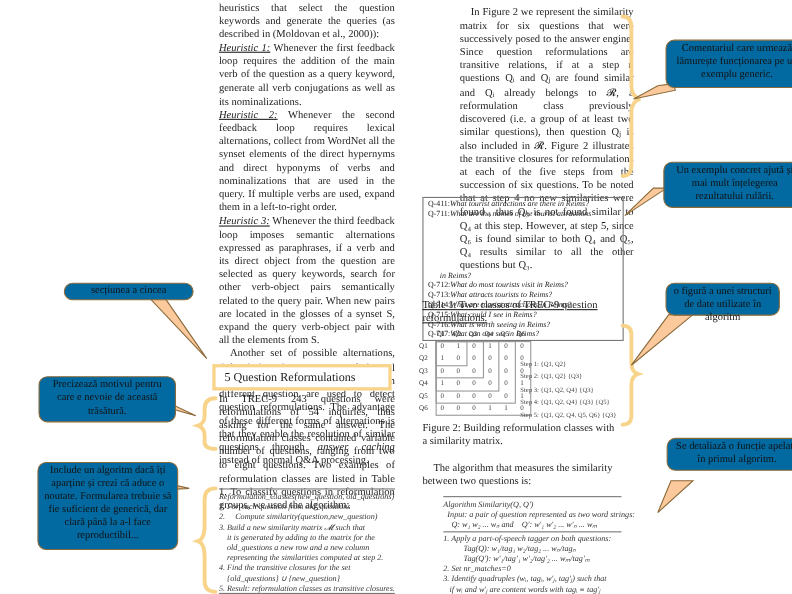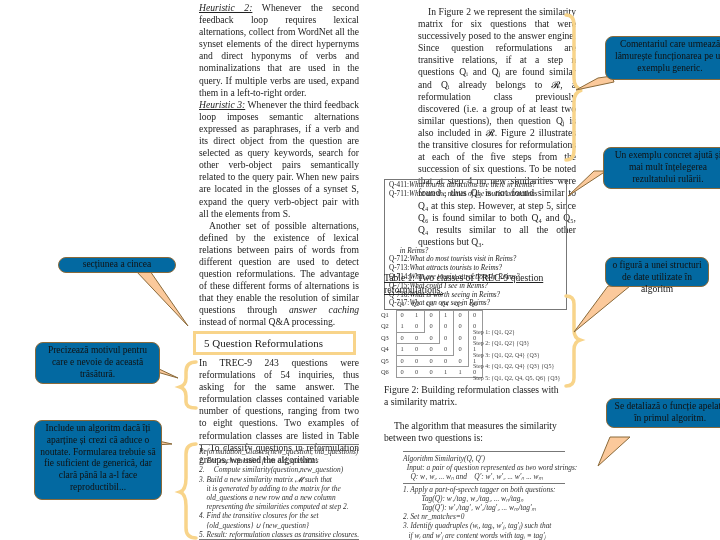--- a/index.html
+++ b/index.html
@@ -31,20 +31,22 @@
   .matrix .cell { position:absolute; width:12px; text-align:center; color:#444; }
   .matrix .hdr { position:absolute; color:#333; }
   .steps { position:absolute; left:473px; top:327px; font-size:6px; line-height:11.4px; color:#444; white-space:nowrap; }
   .callout { position:absolute; background:#0369a1; border:1px solid #8a6a3a; border-radius:8px; font-size:9.5px; line-height:11.8px; text-align:center; color:#111; box-sizing:border-box; padding:2px 4px; z-index:3;margin-left:22px; }
   svg.overlay { position:absolute; left:0; top:0; width:720px; height:540px; pointer-events:none; z-index:2; }
 </style>
 </head>
 <body>
 
 <div id="left-col" class="col">
+  <p>heuristics that select the question keywords and generate the queries (as described in (Moldovan et al., 2000)):</p>
+  <p><span class="heur">Heuristic 1:</span><span> Whenever the first feedback loop requires the addition of the main verb of the question as a query keyword, generate all verb conjugations as well as its nominalizations.</span></p>
   <p><span class="heur">Heuristic 2:</span><span> Whenever the second feedback loop requires lexical alternations, collect from WordNet all the synset elements of the direct hypernyms and direct hyponyms of verbs and nominalizations that are used in the query. If multiple verbs are used, expand them in a left-to-right order.</span></p>
   <p><span class="heur">Heuristic 3:</span><span> Whenever the third feedback loop imposes semantic alternations expressed as paraphrases, if a verb and its direct object from the question are selected as query keywords, search for other verb-object pairs semantically related to the query pair. When new pairs are located in the glosses of a synset S, expand the query verb-object pair with all the elements from S.</span></p>
   <p class="indent"><span>Another set of possible alternations, defined by the existence of lexical relations between pairs of words from different question are used to detect question reformulations. The advantage of these different forms of alternations is that they enable the resolution of similar questions through </span><span class="it">answer caching</span><span> instead of normal Q&amp;A processing.</span></p>
 </div>
 
 <div class="section-box">
   <span class="section-title">5    Question Reformulations</span>
 </div>
 
 <div class="col" style="left:199px; top:357px; width:160px;">

